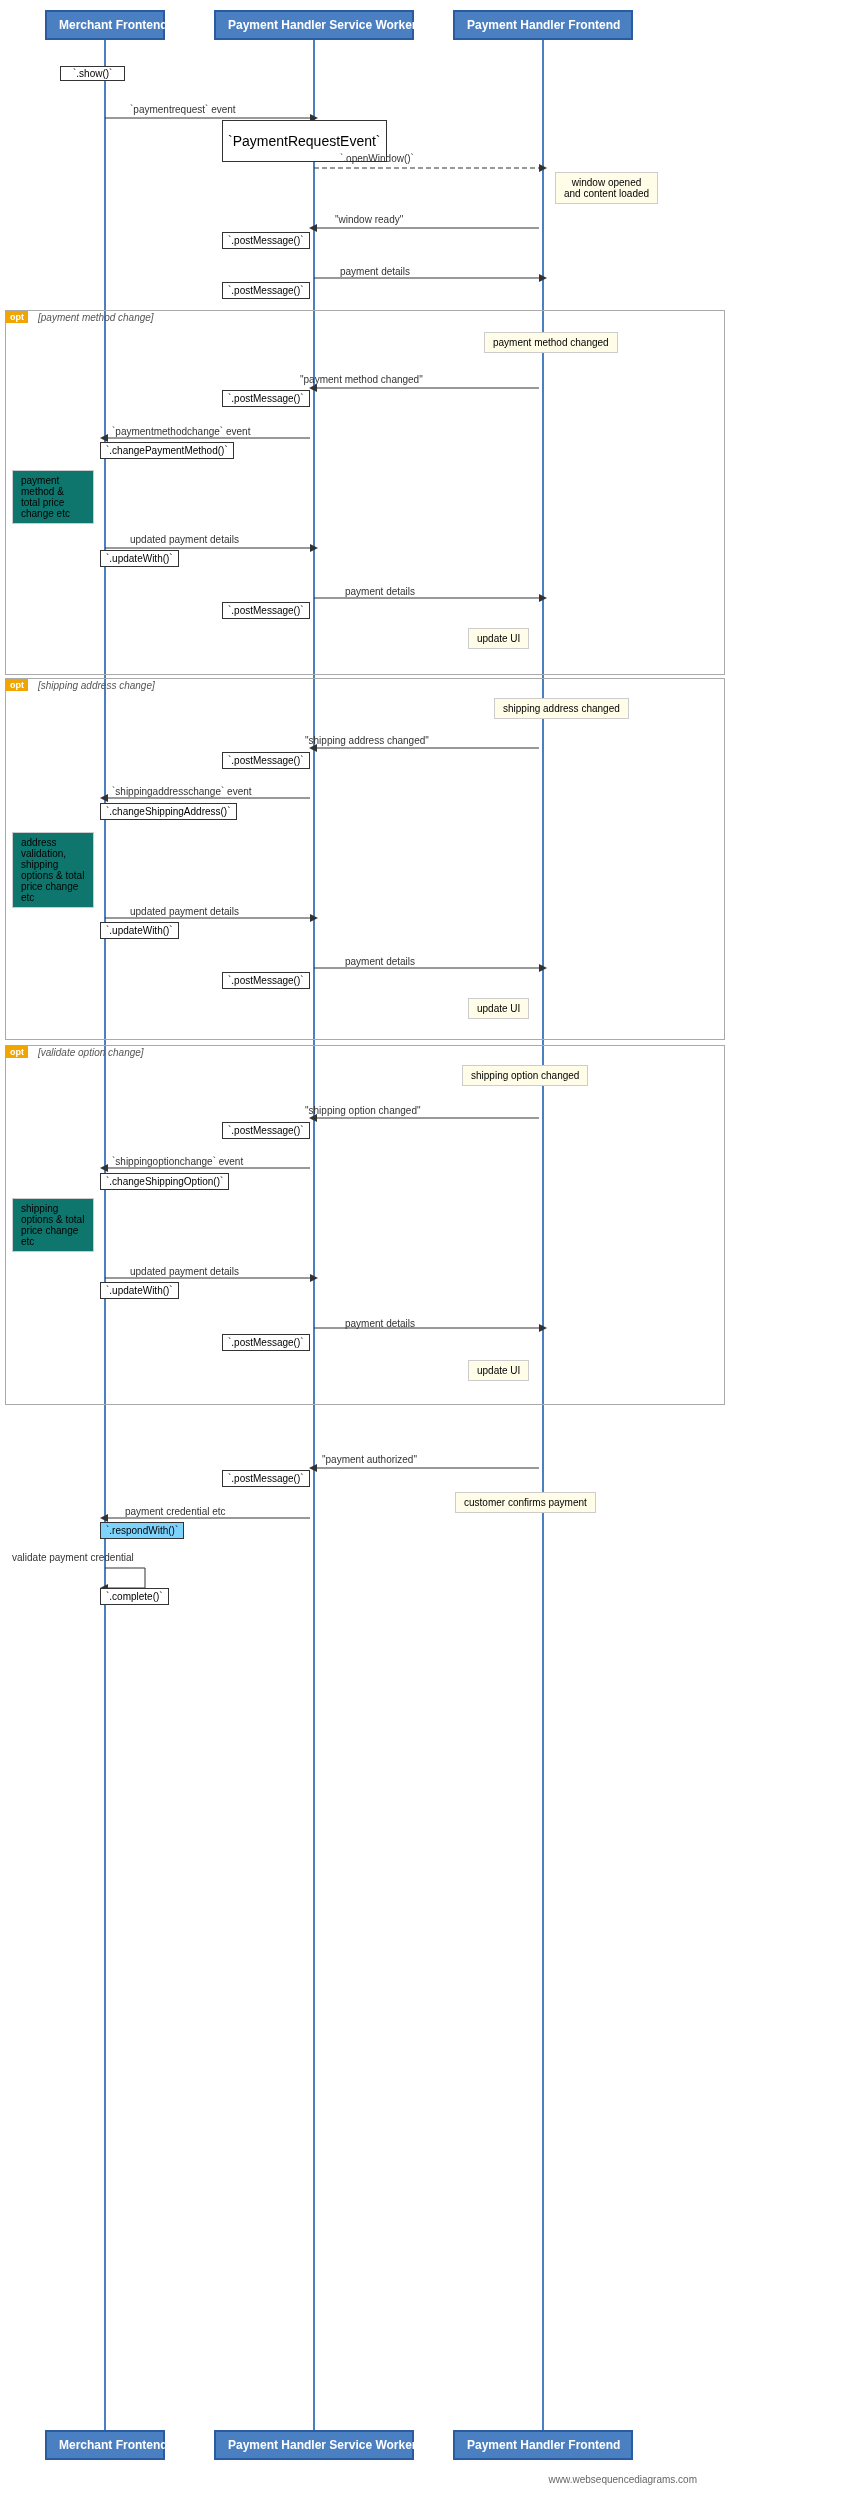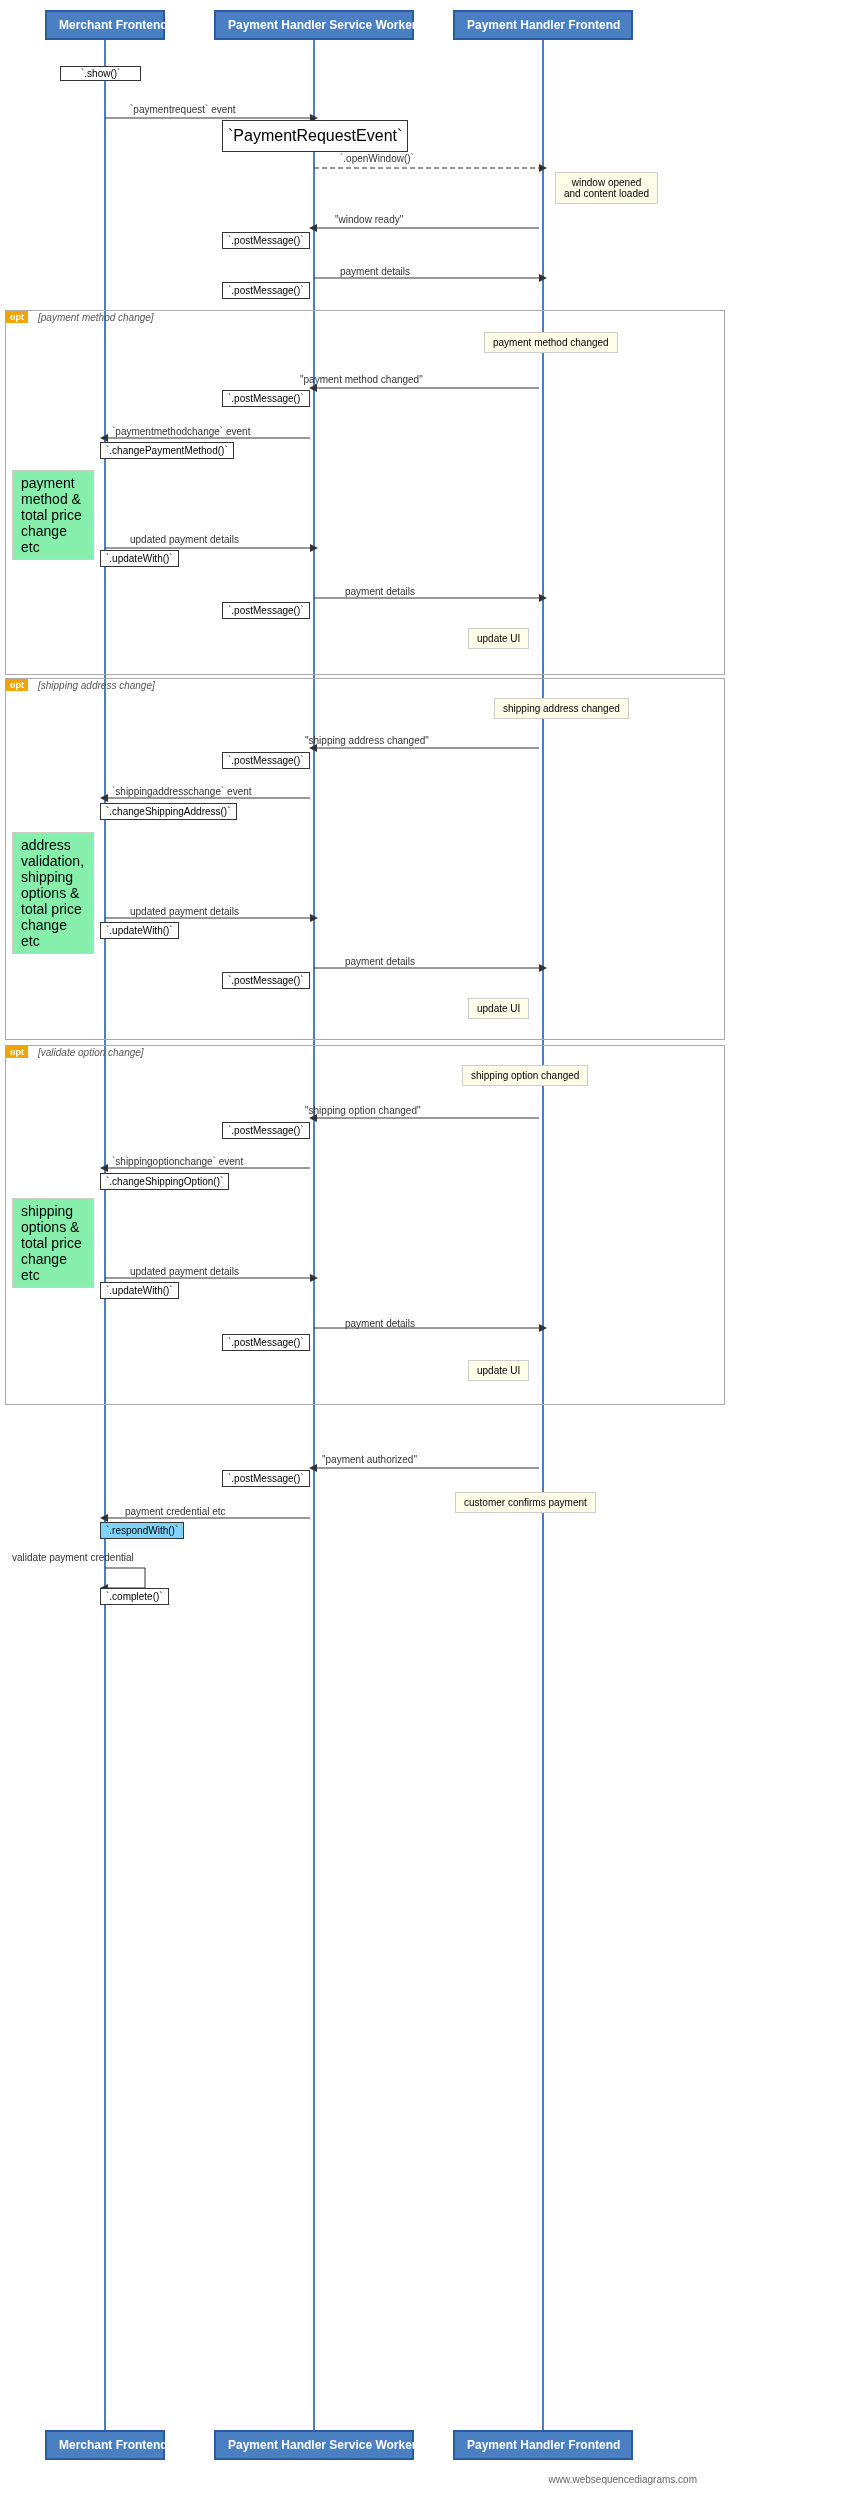--- a/index.html
+++ b/index.html
@@ -40,24 +40,24 @@
       position: absolute;
       background: #fffde7;
       border: 1px solid #ccc;
       padding: 4px 8px;
       font-size: 10px;
       text-align: center;
       white-space: nowrap;
     }
     .note-box-multi {
       position: absolute;
-      background: #86efac;
+      background: #0f766e;
       border: 1px solid #ccc;
       padding: 4px 8px;
-      font-size: 14px;
+      font-size: 10px;
       text-align: left;
       white-space: normal;
     }
     
     .footer-text {
       text-align: right;
       font-size: 10px;
       color: #666;
       padding-right: 10px;
       margin-top: 5px;
@@ -140,25 +140,25 @@
 
       <line x1="317" y1="1458" x2="539" y2="1458" stroke="#333" stroke-width="1"></line>
       <polygon points="317,1454 309,1458 317,1462" fill="#333"></polygon>
 
       <line x1="108" y1="1508" x2="310" y2="1508" stroke="#333" stroke-width="1"></line>
       <polygon points="108,1504 100,1508 108,1512" fill="#333"></polygon>
 
       <line x1="105" y1="1580" x2="105" y2="1580" stroke="#333" stroke-width="1"></line>
     </svg>
 
-    <div style="position:absolute;left:60px;top:56px;font-size:10px;border:1px solid #333;background:#fff;padding:1px 20px;white-space:nowrap;">`.show()`</div>
+    <div style="position:absolute;left:60px;top:56px;font-size:10px;border:1px solid #333;background:#fff;padding:1px 12px;white-space:nowrap;">`.show()`</div>
 
     <div style="position:absolute;left:130px;top:94px;font-size:10px;color:#333;">`paymentrequest` event</div>
 
-    <div style="position:absolute;left:222px;top:110px;font-size:16px;border:1px solid #333;background:#fff;padding:6px 5px;white-space:nowrap;">`PaymentRequestEvent`</div>
+    <div style="position:absolute;left:222px;top:110px;font-size:14px;border:1px solid #333;background:#fff;padding:12px 5px;white-space:nowrap;">`PaymentRequestEvent`</div>
 
     <div style="position:absolute;left:340px;top:143px;font-size:10px;color:#333;">`.openWindow()`</div>
 
     <div class="note-box" style="left:555px;top:162px;">window opened<br>and content loaded</div>
 
     <div style="position:absolute;left:335px;top:204px;font-size:10px;color:#333;text-align:center;">"window ready"</div>
 
     <div style="position:absolute;left:222px;top:222px;font-size:10px;border:1px solid #333;background:#fff;padding:2px 5px;white-space:nowrap;">`.postMessage()`</div>
 
     <div style="position:absolute;left:340px;top:256px;font-size:10px;color:#333;">payment details</div>

